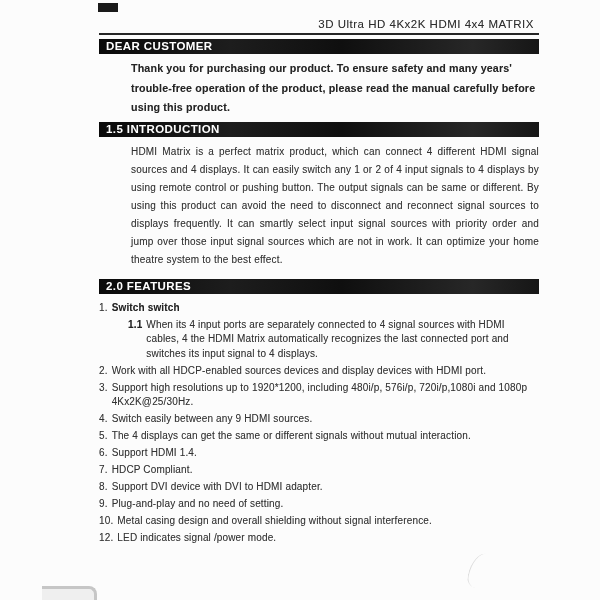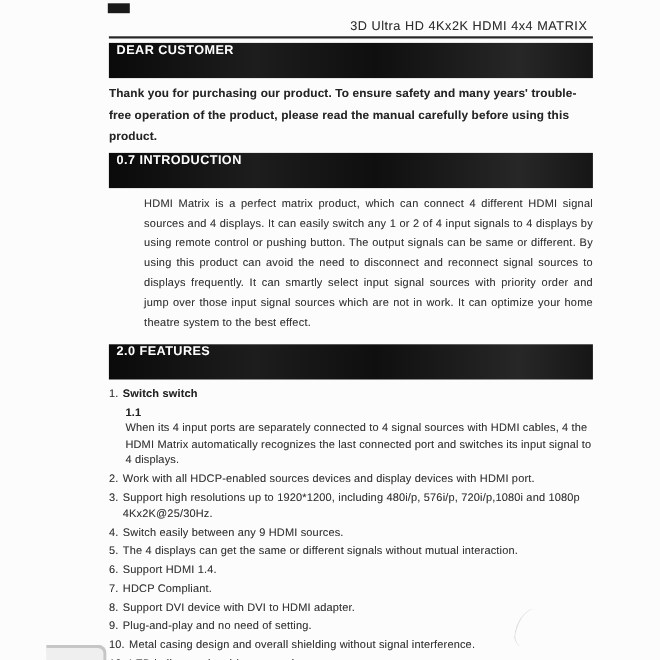--- a/index.html
+++ b/index.html
@@ -26,37 +26,38 @@
     letter-spacing: 0.5px;
     color: #2e2e2e;
   }
   .rule {
     margin-top: 3px;
     height: 2px;
     background: #262626;
   }
   .bar {
     margin-top: 4px;
-    height: 32px;
+    height: 15px;
     line-height: 15px;
     padding-left: 7px;
     background: linear-gradient(90deg, #0a0a0a, #1d1d1d 30%, #0f0f0f 55%, #272727 85%, #161616);
     color: #ffffff;
     font-weight: bold;
     font-size: 11.5px;
     letter-spacing: 0.4px;
   }
   .bar-features { margin-top: 10px; }
   .dear-body {
     margin-top: 5px;
     font-weight: bold;
     font-size: 10.7px;
     line-height: 19.5px;
     letter-spacing: 0.15px;
     color: #252525;
+    margin-left: 32px;
   }
   .intro-body {
     margin-top: 6px;
     font-size: 10px;
     line-height: 18px;
     text-align: justify;
     letter-spacing: 0.2px;
     color: #333;
     margin-left: 32px;
   }
@@ -66,21 +67,21 @@
     letter-spacing: 0.15px;
     color: #333;
   }
   .feat {
     display: flex;
     line-height: 14.5px;
     margin-bottom: 2.5px;
   }
   .feat .num { white-space: pre; margin-right: 4px; }
   .feat .txt { flex: 1; }
-  .feat.sub { margin-left: 15px; flex-direction: column; }
+  .feat.sub { margin-left: 29px; }
   .feat.b-text .txt { font-weight: bold; color: #222; }
   .feat.b-num .num { font-weight: bold; color: #222; }
   .artifact-top {
     position: absolute;
     left: 98px;
     top: 3px;
     width: 20px;
     height: 9px;
     background: #1a1a1a;
   }
@@ -110,21 +111,21 @@
 <body>
 
 <div class="page">
 
   <div class="doc-header">3D Ultra HD 4Kx2K HDMI 4x4 MATRIX</div>
   <div class="rule"></div>
 
   <div class="bar">DEAR CUSTOMER</div>
   <p class="dear-body">Thank you for purchasing our product. To ensure safety and many years' trouble-free operation of the product, please read the manual carefully before using this product.</p>
 
-  <div class="bar">0.7 INTRODUCTION</div>
+  <div class="bar">1.5 INTRODUCTION</div>
   <p class="intro-body">HDMI Matrix is a perfect matrix product, which can connect 4 different HDMI signal sources and 4 displays. It can easily switch any 1 or 2 of 4 input signals to 4 displays by using remote control or pushing button. The output signals can be same or different. By using this product can avoid the need to disconnect and reconnect signal sources to displays frequently. It can smartly select input signal sources with priority order and jump over those input signal sources which are not in work. It can optimize your home theatre system to the best effect.</p>
 
   <div class="bar bar-features">2.0 FEATURES</div>
 
   <div class="feat-list">
 
     <div class="feat b-text">
       <span class="num">1.</span>
       <span class="txt">Switch switch</span>
     </div>

